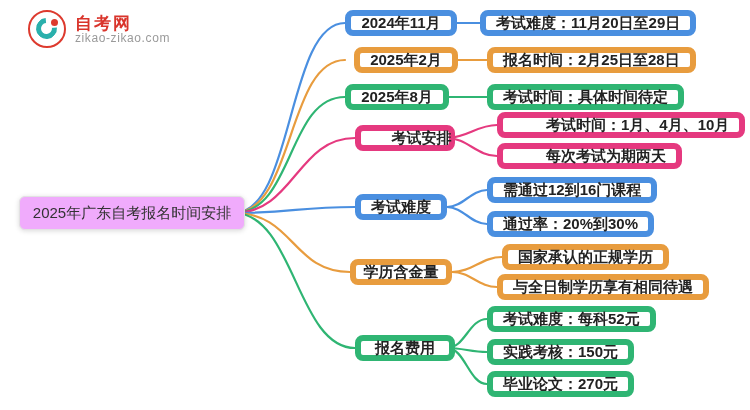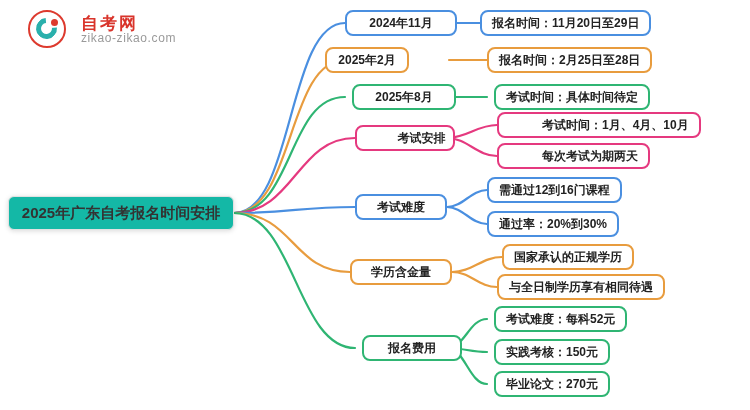--- a/index.html
+++ b/index.html
@@ -13,56 +13,56 @@
   svg.links { position:absolute; left:0; top:0; pointer-events:none; }
   svg.links path { fill:none; stroke-width:2.2; stroke-linecap:round; }
 
   .s-blue   { stroke:#4a8fe0; }
   .s-orange { stroke:#e89c3e; }
   .s-green  { stroke:#2fb573; }
   .s-pink   { stroke:#e5397f; }
 
   .node {
     position:absolute; background:#ffffff;
-    border:2px solid #84cc16; border-radius:8px;
+    border:6px solid #84cc16; border-radius:8px;
     display:flex; align-items:center; justify-content:center;
     height:26px; padding:0 10px;
-    font-size:12px; font-weight:600; color:#222;
+    font-size:15px; font-weight:600; color:#222;
     white-space:nowrap;
   }
   .leaf {  }
   .b-blue   { border-color:#4a8fe0; }
   .b-orange { border-color:#e89c3e; }
-  .b-green  { border-color:#2fb573;margin-left:7px; }
+  .b-green  { border-color:#2fb573; }
   .b-pink   { border-color:#e5397f;padding-left:43px; }
 
   .root-node {
-    position:absolute; left:8px; top:196px; width:226px; height:34px;
-    background:#14b8a6; border:1px solid #e2e2e2; border-radius:6px;
+    position:absolute; left:19px; top:196px; width:226px; height:34px;
+    background:#f0abfc; border:1px solid #e2e2e2; border-radius:6px;
     box-shadow:0 1px 5px rgba(0,0,0,.15);
     display:flex; align-items:center; justify-content:center;
-    font-size:15px; font-weight:700; color:#333; white-space:nowrap;
+    font-size:15px; font-weight:400; color:#333; white-space:nowrap;
   }
 
   
   .logo-wrap { position:absolute; left:28px; top:10px; display:flex; align-items:center; }
   .logo-mark {
     width:38px; height:38px; border:2.5px solid #dd3a2e; border-radius:50%;
     position:relative; background:#fff; flex:0 0 auto;
   }
   .logo-swoosh {
     position:absolute; left:6px; top:6px; width:21px; height:21px;
     border:5px solid #2ab0ac; border-radius:50%;
     border-top-color:transparent; transform:rotate(40deg);
   }
   .logo-dot {
     position:absolute; right:6px; top:7px; width:7px; height:7px;
     background:#dd3a2e; border-radius:50%;
   }
-  .logo-text { margin-left:15px; }
+  .logo-text { margin-left:9px; }
   .logo-title { color:#d9342b; font-size:17px; font-weight:bold; letter-spacing:2px; line-height:19px; }
   .logo-sub { color:#9a9a9a; font-size:12px; letter-spacing:0.6px; line-height:11px; }
 </style>
 </head>
 <body>
 
 <div class="stage">
 
   <svg class="links" width="750" height="410">
 
@@ -95,28 +95,28 @@
     </div>
     <div class="logo-text">
       <div class="logo-title">自考网</div>
       <div class="logo-sub">zikao-zikao.com</div>
     </div>
   </div>
 
   <div class="root-node">2025年广东自考报名时间安排</div>
 
   <div class="node b-blue" style="left:345px;top:10px;width:112px">2024年11月</div>
-  <div class="node b-orange" style="left:325px;top:47px;width:84px">2025年2月</div>
+  <div class="node b-orange" style="left:354px;top:47px;width:104px">2025年2月</div>
   <div class="node b-green" style="left:345px;top:84px;width:104px">2025年8月</div>
   <div class="node b-pink" style="left:355px;top:125px;width:100px">考试安排</div>
   <div class="node b-blue" style="left:355px;top:194px;width:92px">考试难度</div>
   <div class="node b-orange" style="left:350px;top:259px;width:102px">学历含金量</div>
   <div class="node b-green" style="left:355px;top:335px;width:100px">报名费用</div>
 
-  <div class="node leaf b-blue" style="left:480px;top:10px">报名时间：11月20日至29日</div>
+  <div class="node leaf b-blue" style="left:480px;top:10px">考试难度：11月20日至29日</div>
   <div class="node leaf b-orange" style="left:487px;top:47px">报名时间：2月25日至28日</div>
   <div class="node leaf b-green" style="left:487px;top:84px">考试时间：具体时间待定</div>
   <div class="node leaf b-pink" style="left:497px;top:112px">考试时间：1月、4月、10月</div>
   <div class="node leaf b-pink" style="left:497px;top:143px">每次考试为期两天</div>
   <div class="node leaf b-blue" style="left:487px;top:177px">需通过12到16门课程</div>
   <div class="node leaf b-blue" style="left:487px;top:211px">通过率：20%到30%</div>
   <div class="node leaf b-orange" style="left:502px;top:244px">国家承认的正规学历</div>
   <div class="node leaf b-orange" style="left:497px;top:274px">与全日制学历享有相同待遇</div>
   <div class="node leaf b-green" style="left:487px;top:306px">考试难度：每科52元</div>
   <div class="node leaf b-green" style="left:487px;top:339px">实践考核：150元</div>

